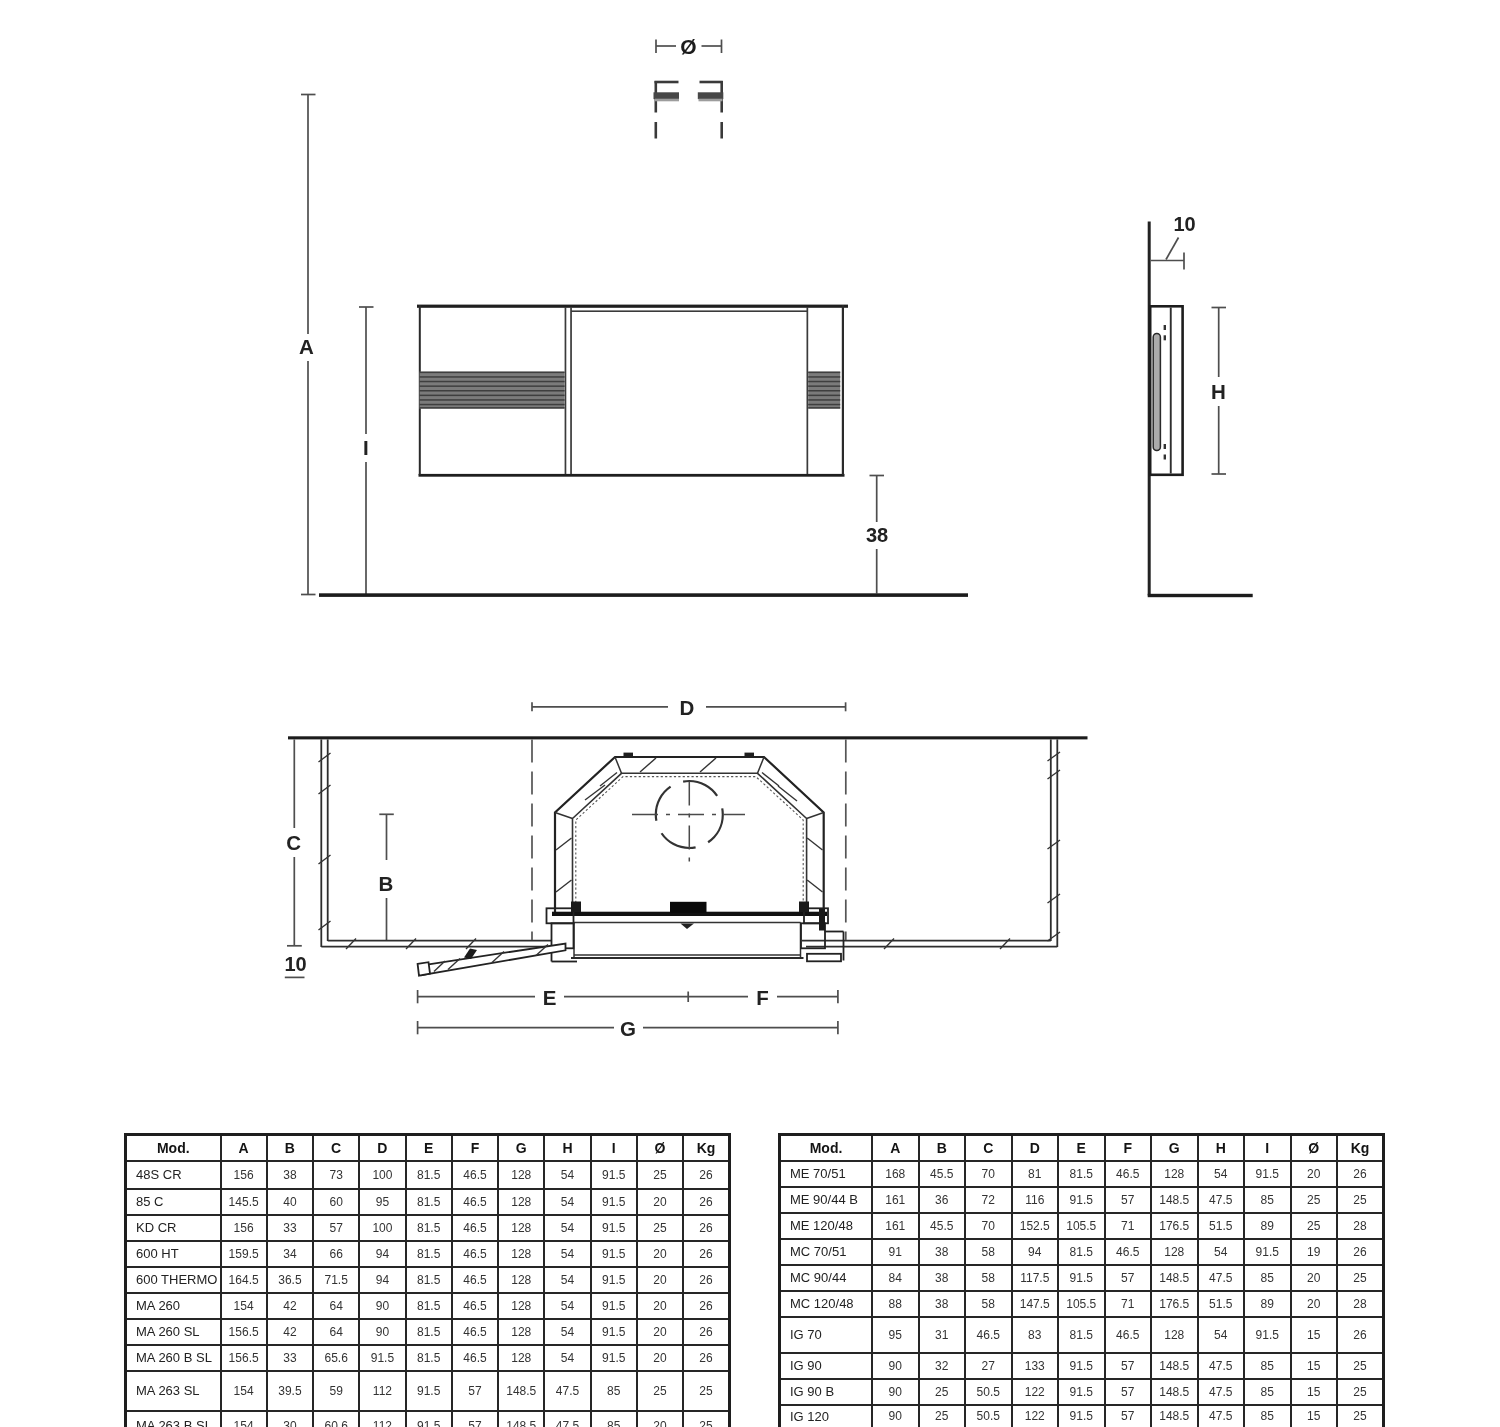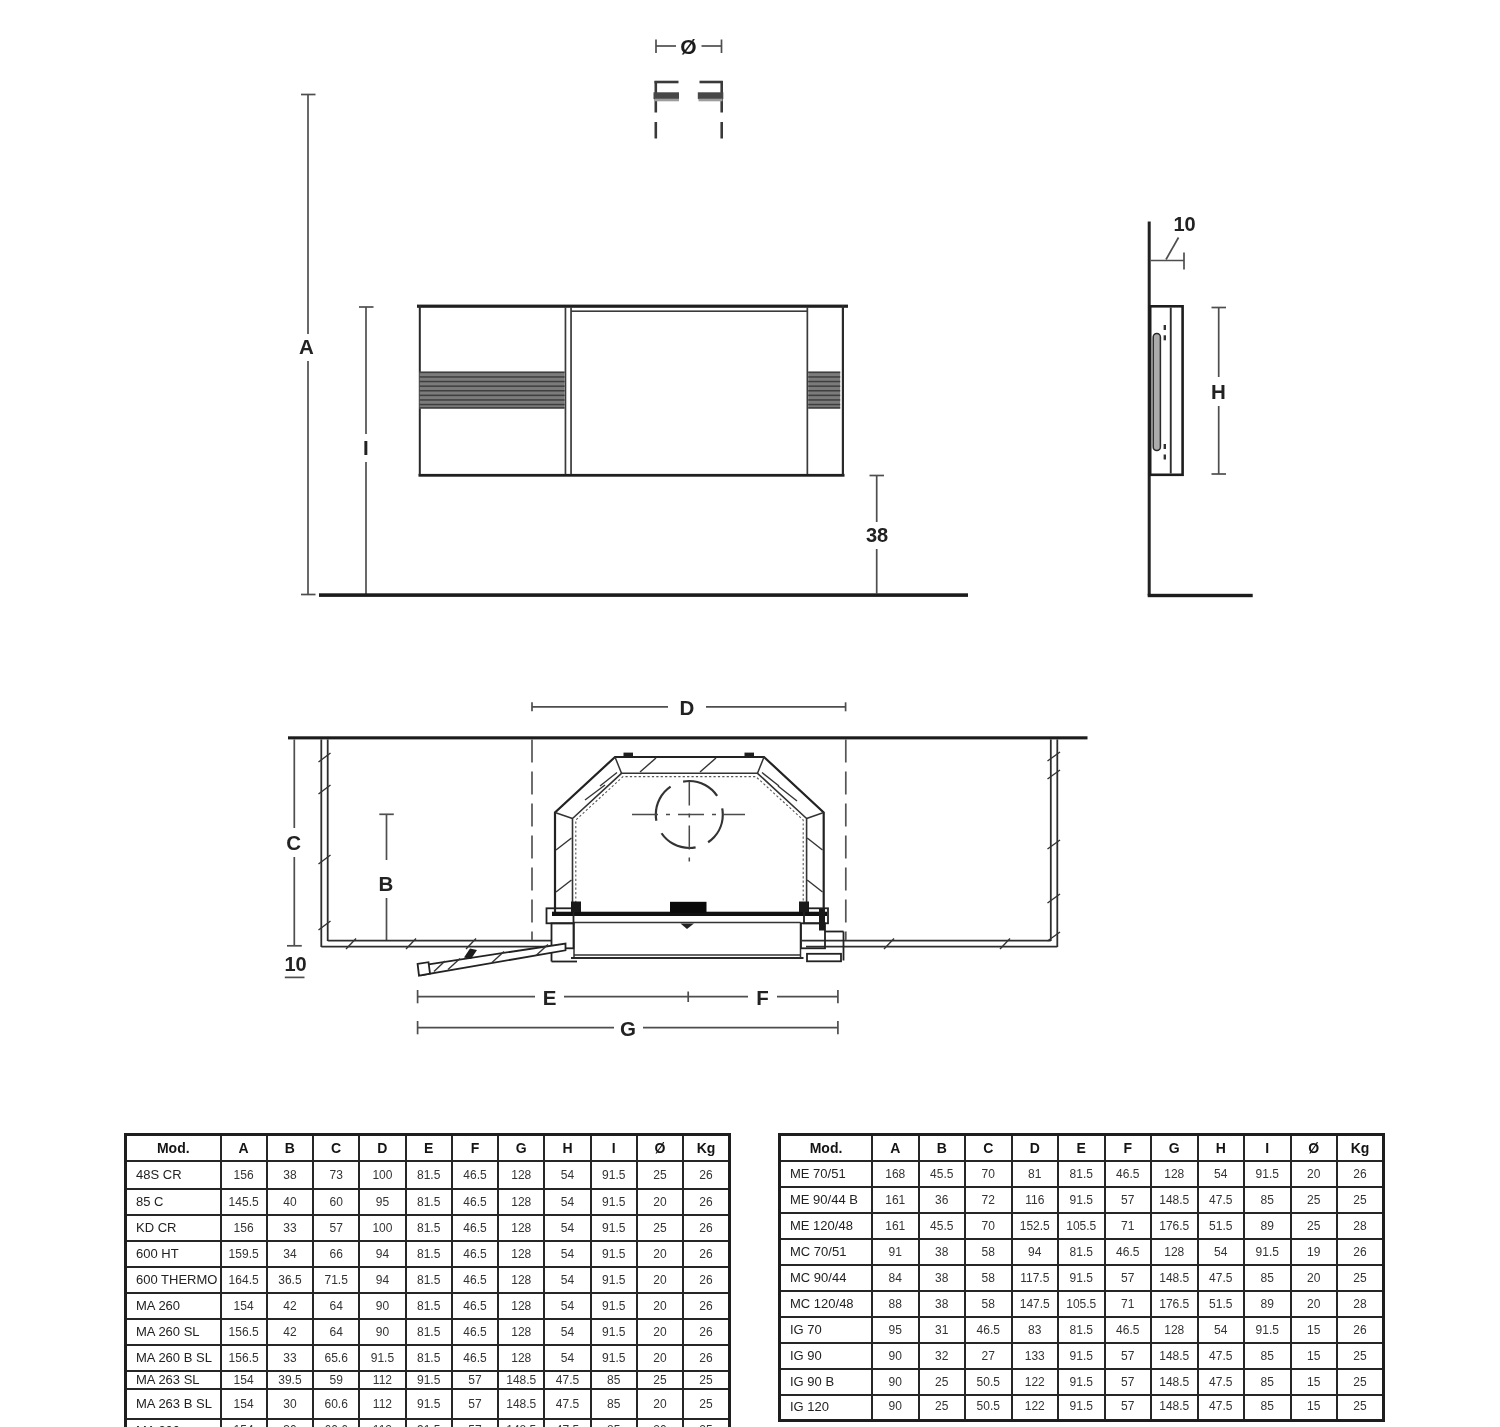--- a/index.html
+++ b/index.html
@@ -443,21 +443,21 @@
           <td style="">65.6</td>
           <td style="">91.5</td>
           <td style="">81.5</td>
           <td style="">46.5</td>
           <td style="">128</td>
           <td style="">54</td>
           <td style="">91.5</td>
           <td style="">20</td>
           <td style="">26</td>
         </tr>
-<tr style="height:18px">
+<tr style="height:40px">
           <td class="m" style="">MA 263 SL</td>
           <td style="">154</td>
           <td style="">39.5</td>
           <td style="">59</td>
           <td style="">112</td>
           <td style="">91.5</td>
           <td style="">57</td>
           <td style="">148.5</td>
           <td style="">47.5</td>
           <td style="">85</td>
@@ -602,21 +602,21 @@
           <td style="">58</td>
           <td style="">147.5</td>
           <td style="">105.5</td>
           <td style="">71</td>
           <td style="">176.5</td>
           <td style="">51.5</td>
           <td style="">89</td>
           <td style="">20</td>
           <td style="">28</td>
         </tr>
-<tr style="height:26px">
+<tr style="height:36px">
           <td class="m" style="">IG 70</td>
           <td style="">95</td>
           <td style="">31</td>
           <td style="">46.5</td>
           <td style="">83</td>
           <td style="">81.5</td>
           <td style="">46.5</td>
           <td style="">128</td>
           <td style="">54</td>
           <td style="">91.5</td>

